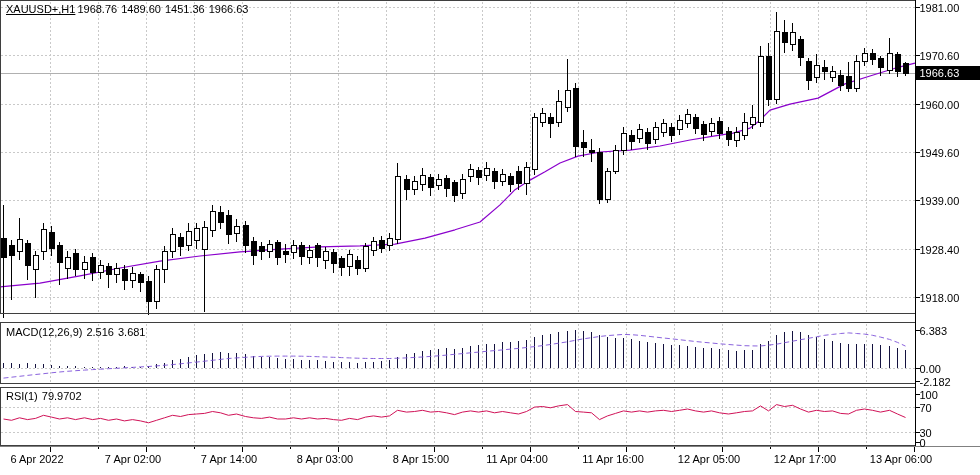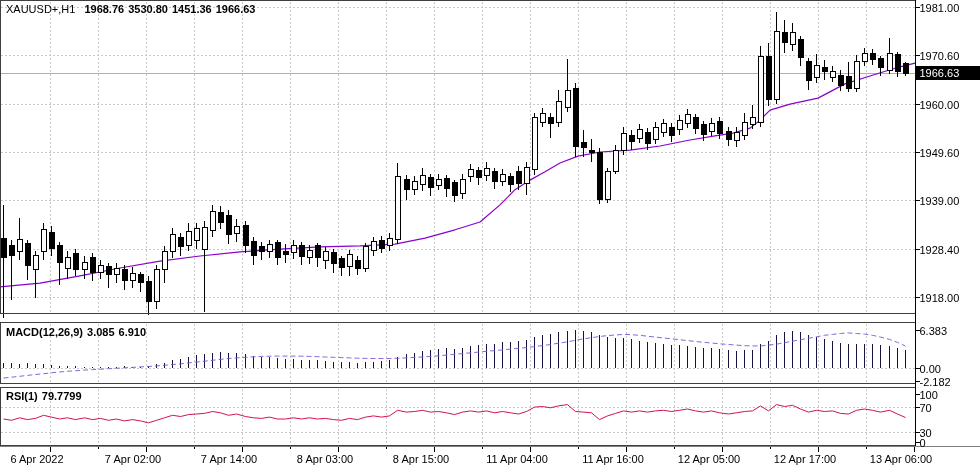--- a/index.html
+++ b/index.html
@@ -2,22 +2,22 @@
 <html><head>
 <meta charset="utf-8">
 <style>
   html,body{margin:0;padding:0;background:#888;}
   .window{
     position:relative;width:980px;height:475px;background:#ffffff;overflow:hidden;
     font-family:"Liberation Sans",sans-serif;-webkit-font-smoothing:none;
   }
   svg{position:absolute;left:0;top:0;}
   .overlay{position:absolute;font-size:11px;line-height:13px;color:#000;white-space:nowrap;}
-  .overlay .sym{margin-right:9px;}
-  .overlay .val{margin-right:4px;font-weight:bold;}
+  .overlay .sym{margin-right:2px;text-decoration:underline;}
+  .overlay .val{margin-right:4px;}
   #hdr{left:6px;top:3px;}
   #macdHdr{left:6px;top:326px;}
   #rsiHdr{left:6px;top:390px;}
 </style>
 </head>
 <body>
 
 <div class="window">
   <svg id="chart" width="980" height="475">
       <g shape-rendering="crispEdges">
@@ -736,23 +736,23 @@
         <text x="709" y="463" font-size="11" font-family="&quot;Liberation Sans&quot;,sans-serif" fill="#000000" text-anchor="middle">12 Apr 05:00</text>
         <text x="805" y="463" font-size="11" font-family="&quot;Liberation Sans&quot;,sans-serif" fill="#000000" text-anchor="middle">12 Apr 17:00</text>
         <text x="901" y="463" font-size="11" font-family="&quot;Liberation Sans&quot;,sans-serif" fill="#000000" text-anchor="middle">13 Apr 06:00</text>
       </g>
       <rect x="0" y="0" width="915" height="313.5" fill="transparent"></rect>
       <rect x="0" y="322.5" width="915" height="61" fill="transparent"></rect>
       <rect x="0" y="387.5" width="915" height="58" fill="transparent"></rect>
     </svg>
 
   <div id="hdr" class="overlay">
-    <span class="sym">XAUUSD+,H1</span><span class="val">1968.76</span><span class="val">3530.80</span><span class="val">1451.36</span><span class="val">1966.63</span>
+    <span class="sym">XAUUSD+,H1</span><span class="val">1968.76</span><span class="val">1489.60</span><span class="val">1451.36</span><span class="val">1966.63</span>
   </div>
 
   <div id="macdHdr" class="overlay">
-    <span class="val">MACD(12,26,9)</span><span class="val">3.085</span><span class="val">6.910</span>
+    <span class="val">MACD(12,26,9)</span><span class="val">2.516</span><span class="val">3.681</span>
   </div>
 
   <div id="rsiHdr" class="overlay">
-    <span class="val">RSI(1)</span><span class="val">79.7799</span>
+    <span class="val">RSI(1)</span><span class="val">79.9702</span>
   </div>
 </div>
 
 </body></html>

